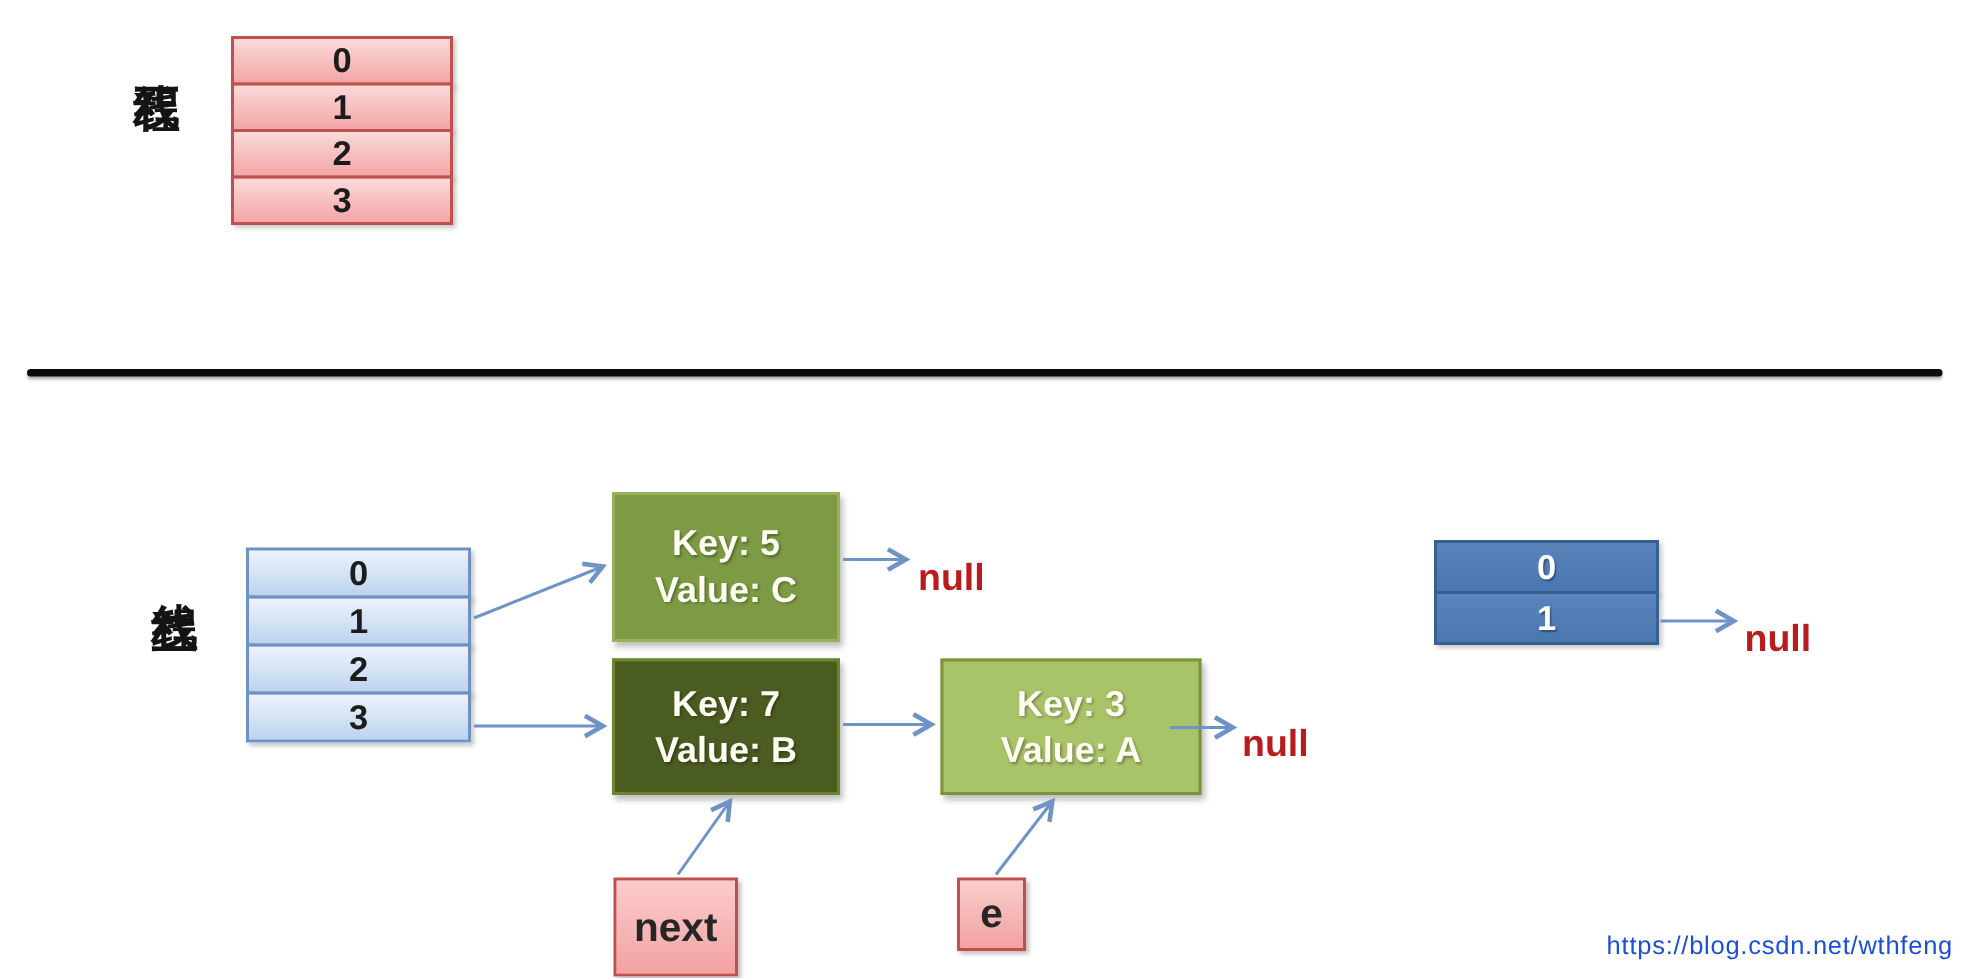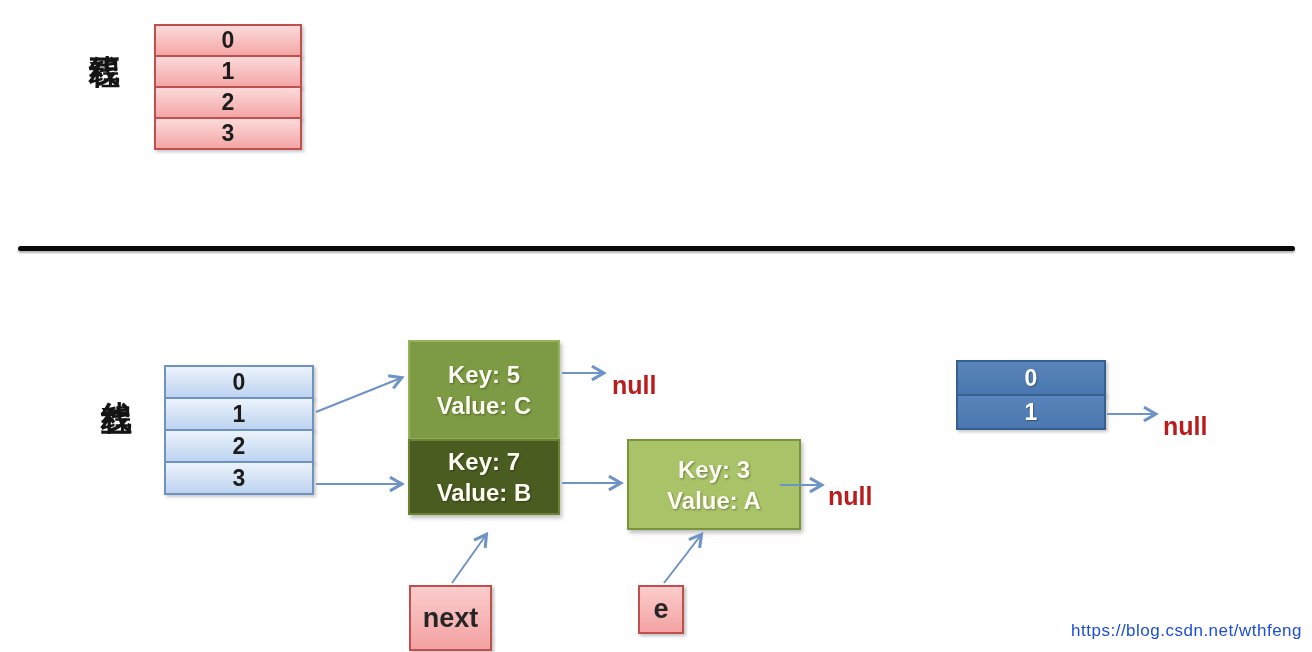--- a/index.html
+++ b/index.html
@@ -148,26 +148,26 @@
 
   <div class="thread-label" style="left:96px; top:376px; height:126px;">线程二</div>
 
   <div class="vtable lblue" style="left:164px; top:365px; width:150px;">
     <div class="cell">0</div>
     <div class="cell">1</div>
     <div class="cell">2</div>
     <div class="cell">3</div>
   </div>
 
-  <div class="node node-c" style="left:408px; top:340px; width:152px; height:100px;">
+  <div class="node node-c" style="left:408px; top:328px; width:152px; height:100px;">
     <div>Key: 5</div>
     <div>Value: C</div>
   </div>
 
-  <div class="node node-b" style="left:408px; top:439px; width:152px; height:76px;">
+  <div class="node node-b" style="left:408px; top:439px; width:152px; height:91px;">
     <div>Key: 7</div>
     <div>Value: B</div>
   </div>
 
   <div class="node node-a" style="left:627px; top:439px; width:174px; height:91px;">
     <div>Key: 3</div>
     <div>Value: A</div>
   </div>
 
   <div class="null-label" style="left:612px; top:359px;">null</div>

